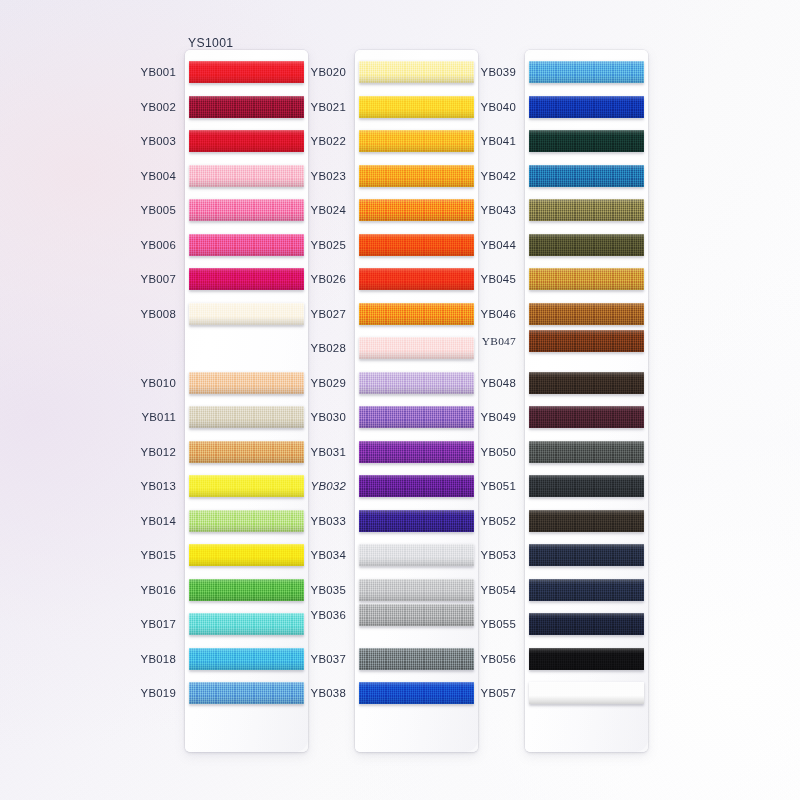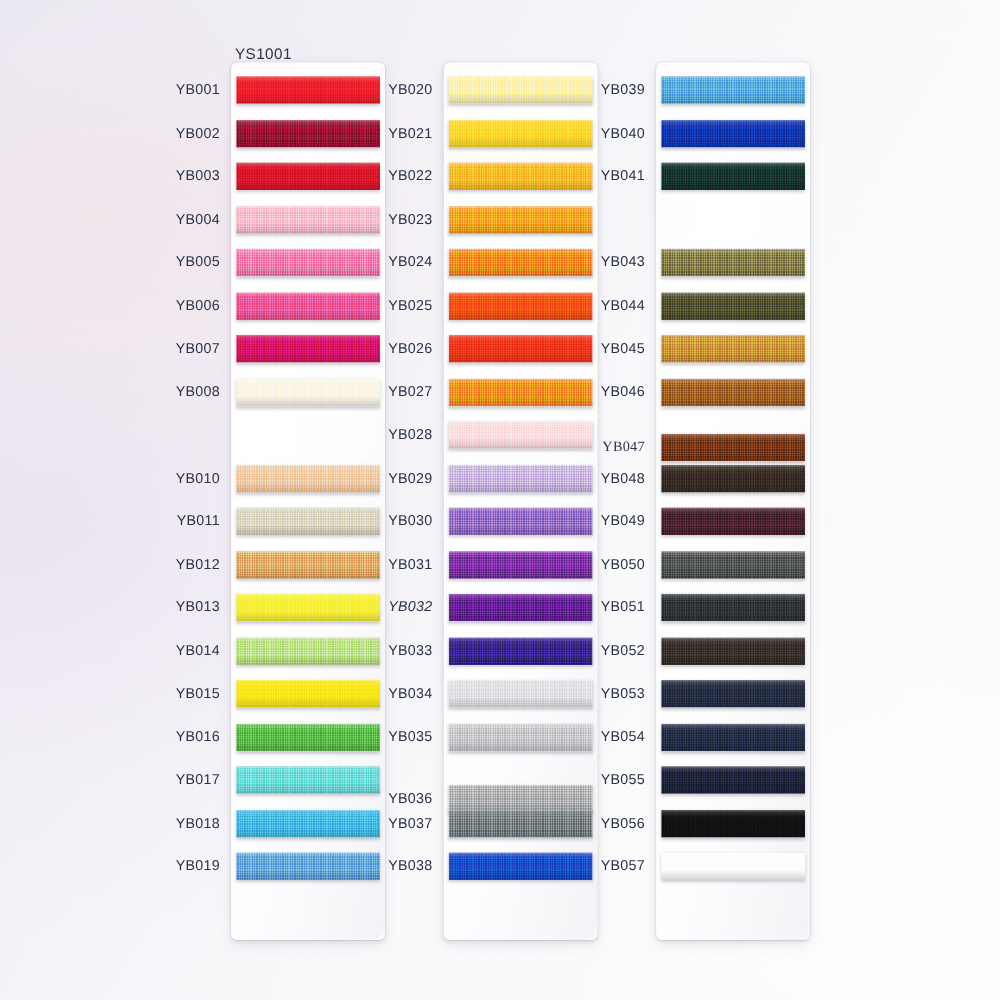--- a/index.html
+++ b/index.html
@@ -441,21 +441,21 @@
       </div>
       <div class="row" style="top: 522.25px;">
         <div class="label">YB035</div>
         <div class="band-drop" style="left: 4px; width: 115px;"></div>
         <div class="band" title="YB035 #c2c3c5" style="left: 4px; width: 115px;">
           <div class="band-fill" style="background: rgb(194, 195, 197);"></div>
           <div class="band-weave"></div>
           <div class="band-shade"></div>
         </div>
       </div>
-      <div class="row" style="top: 572px; padding-left: 41px;">
+      <div class="row" style="top: 548px; padding-left: 41px;">
         <div class="label">YB036</div>
         <div class="band-drop" style="left: 4px; width: 115px;"></div>
         <div class="band" title="YB036 #a7a9ab" style="left: 4px; width: 115px;">
           <div class="band-fill" style="background: rgb(167, 169, 171);"></div>
           <div class="band-weave"></div>
           <div class="band-shade"></div>
         </div>
       </div>
       <div class="row" style="top: 591.25px;">
         <div class="label">YB037</div>
@@ -498,20 +498,29 @@
       </div>
       <div class="row" style="top: 73.75px;">
         <div class="label">YB041</div>
         <div class="band-drop" style="left: 4px; width: 115px;"></div>
         <div class="band" title="YB041 #13302a" style="left: 4px; width: 115px;">
           <div class="band-fill" style="background: rgb(19, 48, 42);"></div>
           <div class="band-weave"></div>
           <div class="band-shade"></div>
         </div>
       </div>
+      <div class="row" style="top: 108.25px;">
+        <div class="label">YB042</div>
+        <div class="band-drop" style="left: 4px; width: 115px;"></div>
+        <div class="band" title="YB042 #1f6aa7" style="left: 4px; width: 115px;">
+          <div class="band-fill" style="background: rgb(31, 106, 167);"></div>
+          <div class="band-weave"></div>
+          <div class="band-shade"></div>
+        </div>
+      </div>
       <div class="row" style="top: 142.75px;">
         <div class="label">YB043</div>
         <div class="band-drop" style="left: 4px; width: 115px;"></div>
         <div class="band" title="YB043 #7b7445" style="left: 4px; width: 115px;">
           <div class="band-fill" style="background: rgb(123, 116, 69);"></div>
           <div class="band-weave"></div>
           <div class="band-shade"></div>
         </div>
       </div>
       <div class="row" style="top: 177.25px;">
@@ -534,21 +543,21 @@
       </div>
       <div class="row" style="top: 246.25px;">
         <div class="label">YB046</div>
         <div class="band-drop" style="left: 4px; width: 115px;"></div>
         <div class="band" title="YB046 #9a5a22" style="left: 4px; width: 115px;">
           <div class="band-fill" style="background: rgb(154, 90, 34);"></div>
           <div class="band-weave"></div>
           <div class="band-shade"></div>
         </div>
       </div>
-      <div class="row" style="top: 291px; font-family: Liberation Serif, serif;">
+      <div class="row" style="top: 274px; font-family: Liberation Serif, serif;">
         <div class="label">YB047</div>
         <div class="band-drop" style="left: 4px; width: 115px;"></div>
         <div class="band" title="YB047 #6d3317" style="left: 4px; width: 115px;">
           <div class="band-fill" style="background: rgb(109, 51, 23);"></div>
           <div class="band-weave"></div>
           <div class="band-shade"></div>
         </div>
       </div>
       <div class="row" style="top: 315.25px;">
         <div class="label">YB048</div>

